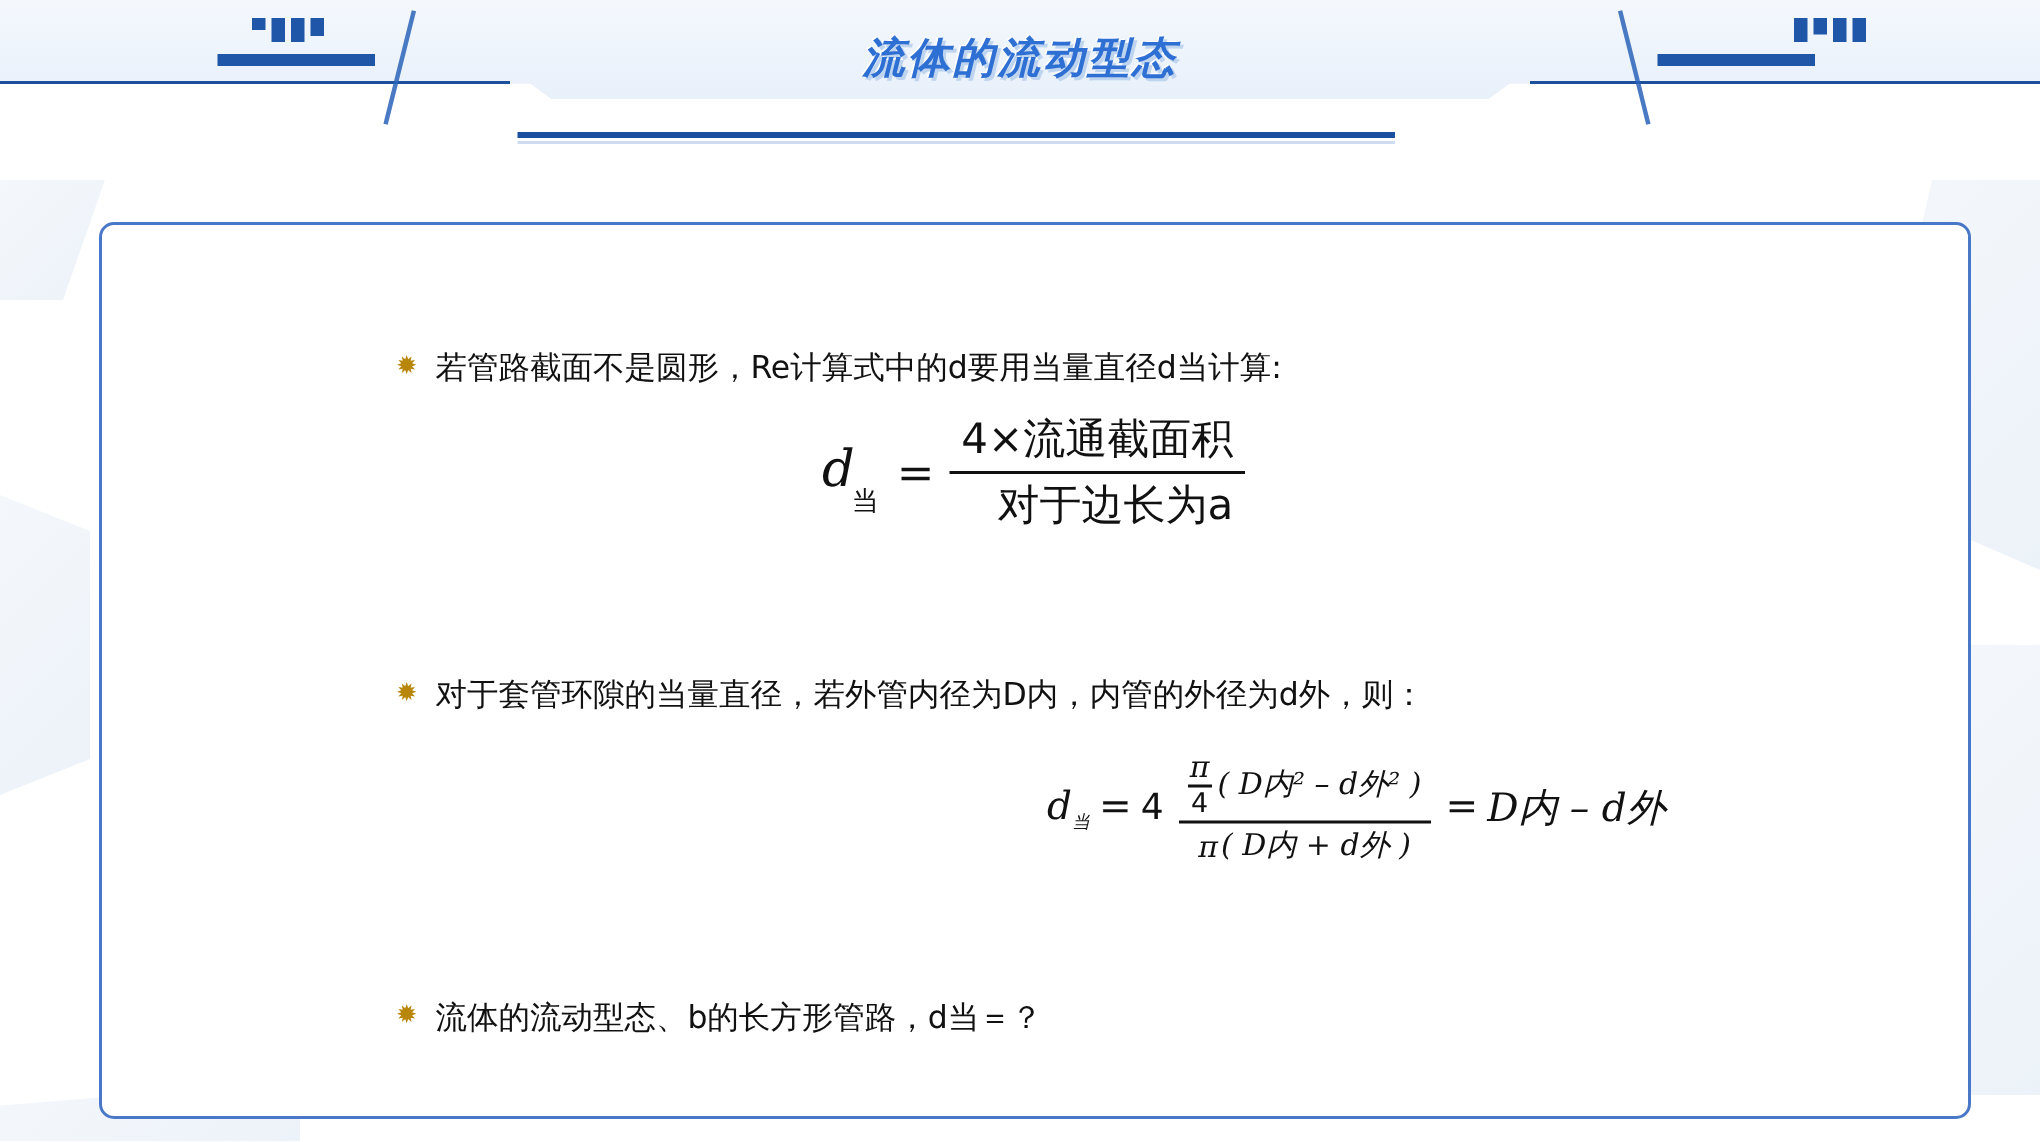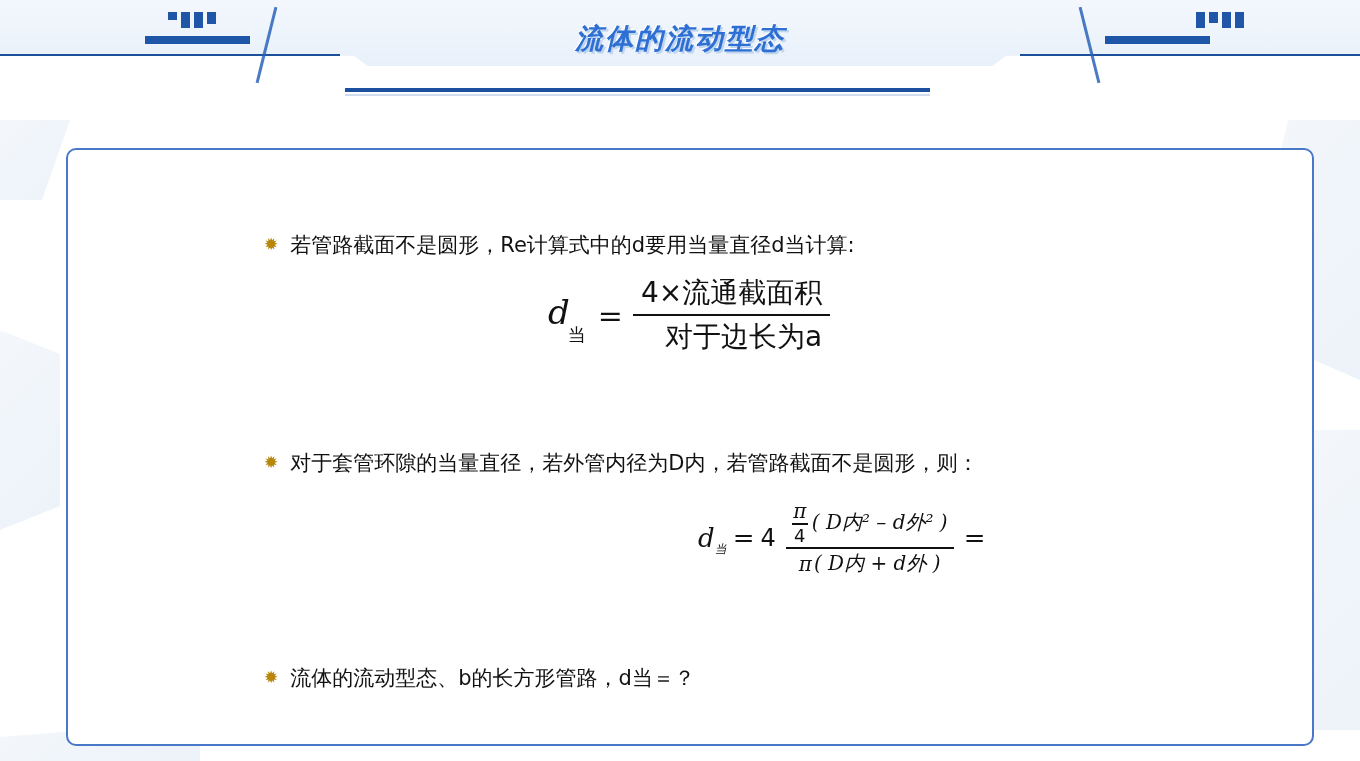--- a/index.html
+++ b/index.html
@@ -387,21 +387,21 @@
       <span class="f-eq">=</span>
       <span class="frac">
         <span class="num">4×流通截面积</span>
         <span class="bar"></span>
         <span class="den">对于边长为a</span>
       </span>
     </div>
 
     <div class="item i2">
       <span class="star">✹</span>
-      <span>对于套管环隙的当量直径，若外管内径为D内，若管路截面不是圆形，则：</span>
+      <span>对于套管环隙的当量直径，若外管内径为D内，内管的外径为d外，则：</span>
     </div>
 
     <div class="formula-2">
       <span class="lhs"><span>d</span><span class="sub">当</span></span>
       <span class="lhs">=</span>
       <span class="num4">4</span>
       <span class="frac2">
         <span class="row">
           <span class="pifrac">
             <span class="p">π</span>
@@ -410,20 +410,21 @@
           </span>
           <span class="it">( D内² – d外² )</span>
         </span>
         <span class="bar"></span>
         <span class="row">
           <span class="it">π</span>
           <span class="it">( D内 + d外 )</span>
         </span>
       </span>
       <span class="lhs">=</span>
+      <span class="lhs">D内 – d外</span>
     </div>
 
     <div class="item i3">
       <span class="star">✹</span>
       <span>流体的流动型态、b的长方形管路，d当＝？</span>
     </div>
 
   </div>
 </div>
 

